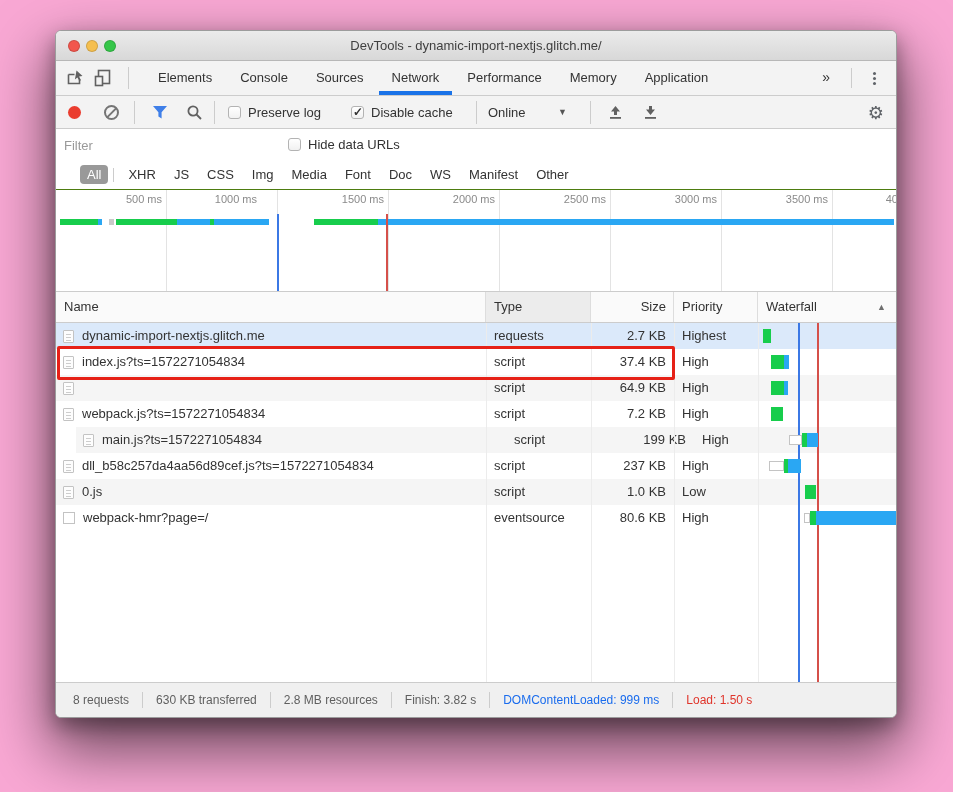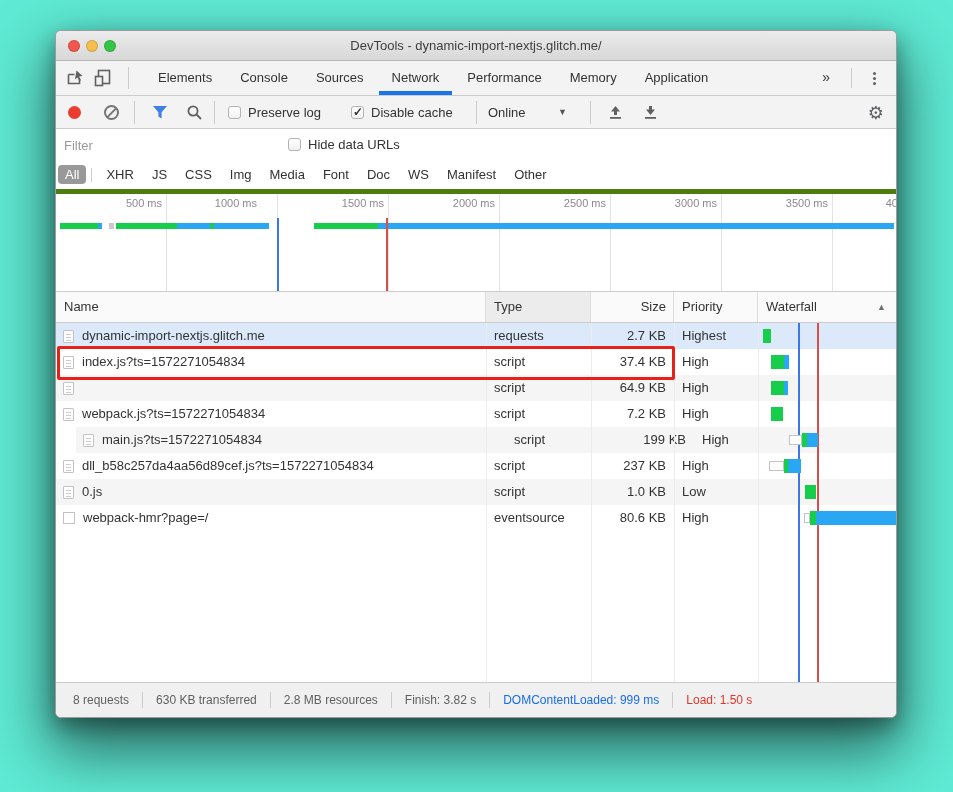--- a/index.html
+++ b/index.html
@@ -1,17 +1,17 @@
 <!DOCTYPE html>
 <html style="--accent-blue: #1a73e8; --record-red: #ea3d2f; --funnel-blue: #3f7fe8; --wf-green: #17cd4c; --wf-blue: #2aa7f3; --dcl-blue: #3b78e5; --load-red: #d5504a; --sel-row: #dbe9fa; --stripe: #f5f5f5; --hl-red: #e62117; --status-dcl: #1a6ced; --status-load: #e0352b; --traffic-red: #f2564d; --traffic-yellow: #f5bf4f; --traffic-green: #35c649;"><head>
 <meta charset="utf-8">
 <style>
   * { margin:0; padding:0; box-sizing:border-box; }
   html,body { width:953px; height:792px; background:#fff; font-family:"Liberation Sans", sans-serif; }
-  .stage { position:relative; width:953px; height:792px; background:#5eead4; overflow:hidden; }
+  .stage { position:relative; width:953px; height:792px; background:#f9a8d4; overflow:hidden; }
 
   .window {
     position:absolute; left:55px; top:30px; width:842px; height:688px;
     background:#fff; border:1px solid #9c9c9c; border-radius:6px; overflow:hidden;
     box-shadow: 0 28px 60px 6px rgba(0,0,0,.55), 0 8px 20px rgba(0,0,0,.35);
   }
 
   
   .titlebar { position:absolute; left:0; top:0; right:0; height:30px;
     background:linear-gradient(#ebebeb,#d8d8d8); border-bottom:1px solid #b7b7b7; }
@@ -45,27 +45,27 @@
   .caret { position:absolute; font-size:9px; color:#555; line-height:33px; }
   .updown { position:absolute; top:8px; }
   .gear { position:absolute; right:12px; top:5px; font-size:18px; color:#5f6368; line-height:24px; }
 
   
   .filterrow { position:absolute; left:0; top:98px; right:0; height:32px; background:#fff; }
   .filter-input { position:absolute; left:8px; top:4px; width:215px; height:24px; border:none; outline:none; font-size:13px; color:#333; background:#fff; font-family:"Liberation Sans",sans-serif; }
   .filter-input::placeholder { color:#9a9a9a; }
 
   
-  .chiprow { position:absolute; left:0; top:130px; right:0; height:28px; background:#fff; display:flex; padding-left:2px; }
+  .chiprow { position:absolute; left:0; top:130px; right:0; height:28px; background:#fff; display:flex; padding-left:24px; }
   .chip { padding:0 9px; height:19px; line-height:19px; margin-top:4px; font-size:13px; color:#333; border-radius:4px; white-space:nowrap; }
   .chip.selected { background:#999; color:#fff; padding:0 7px; }
   .chip-sep { width:1px; height:14px; background:#ccc; margin:7px 5px 0; }
 
   
-  .overview { position:absolute; left:0; top:158px; right:0; height:102px; background:#fff; border-top:5px solid #4d7c0f; overflow:hidden; }
+  .overview { position:absolute; left:0; top:158px; right:0; height:102px; background:#fff; border-top:1px solid #4d7c0f; overflow:hidden; }
   .grid { position:absolute; top:0; bottom:0; width:1px; background:#e3e3e3; }
   .ticklabel { position:absolute; top:3px; width:78px; text-align:right; font-size:11px; color:#8a8a8a; white-space:nowrap; overflow:hidden; }
   .ov-bar { position:absolute; top:29px; height:6px; }
   .ov-bar.green { background:var(--wf-green); }
   .ov-bar.blue  { background:var(--wf-blue); }
   .ov-bar.gray  { background:#c9c9c9; }
   .ov-line { position:absolute; top:24px; bottom:0; width:2px; }
 
   
   .thead { position:absolute; left:0; top:260px; right:0; height:32px; background:#fafafa; border-top:1px solid #ccc; border-bottom:1px solid #ccc; }

